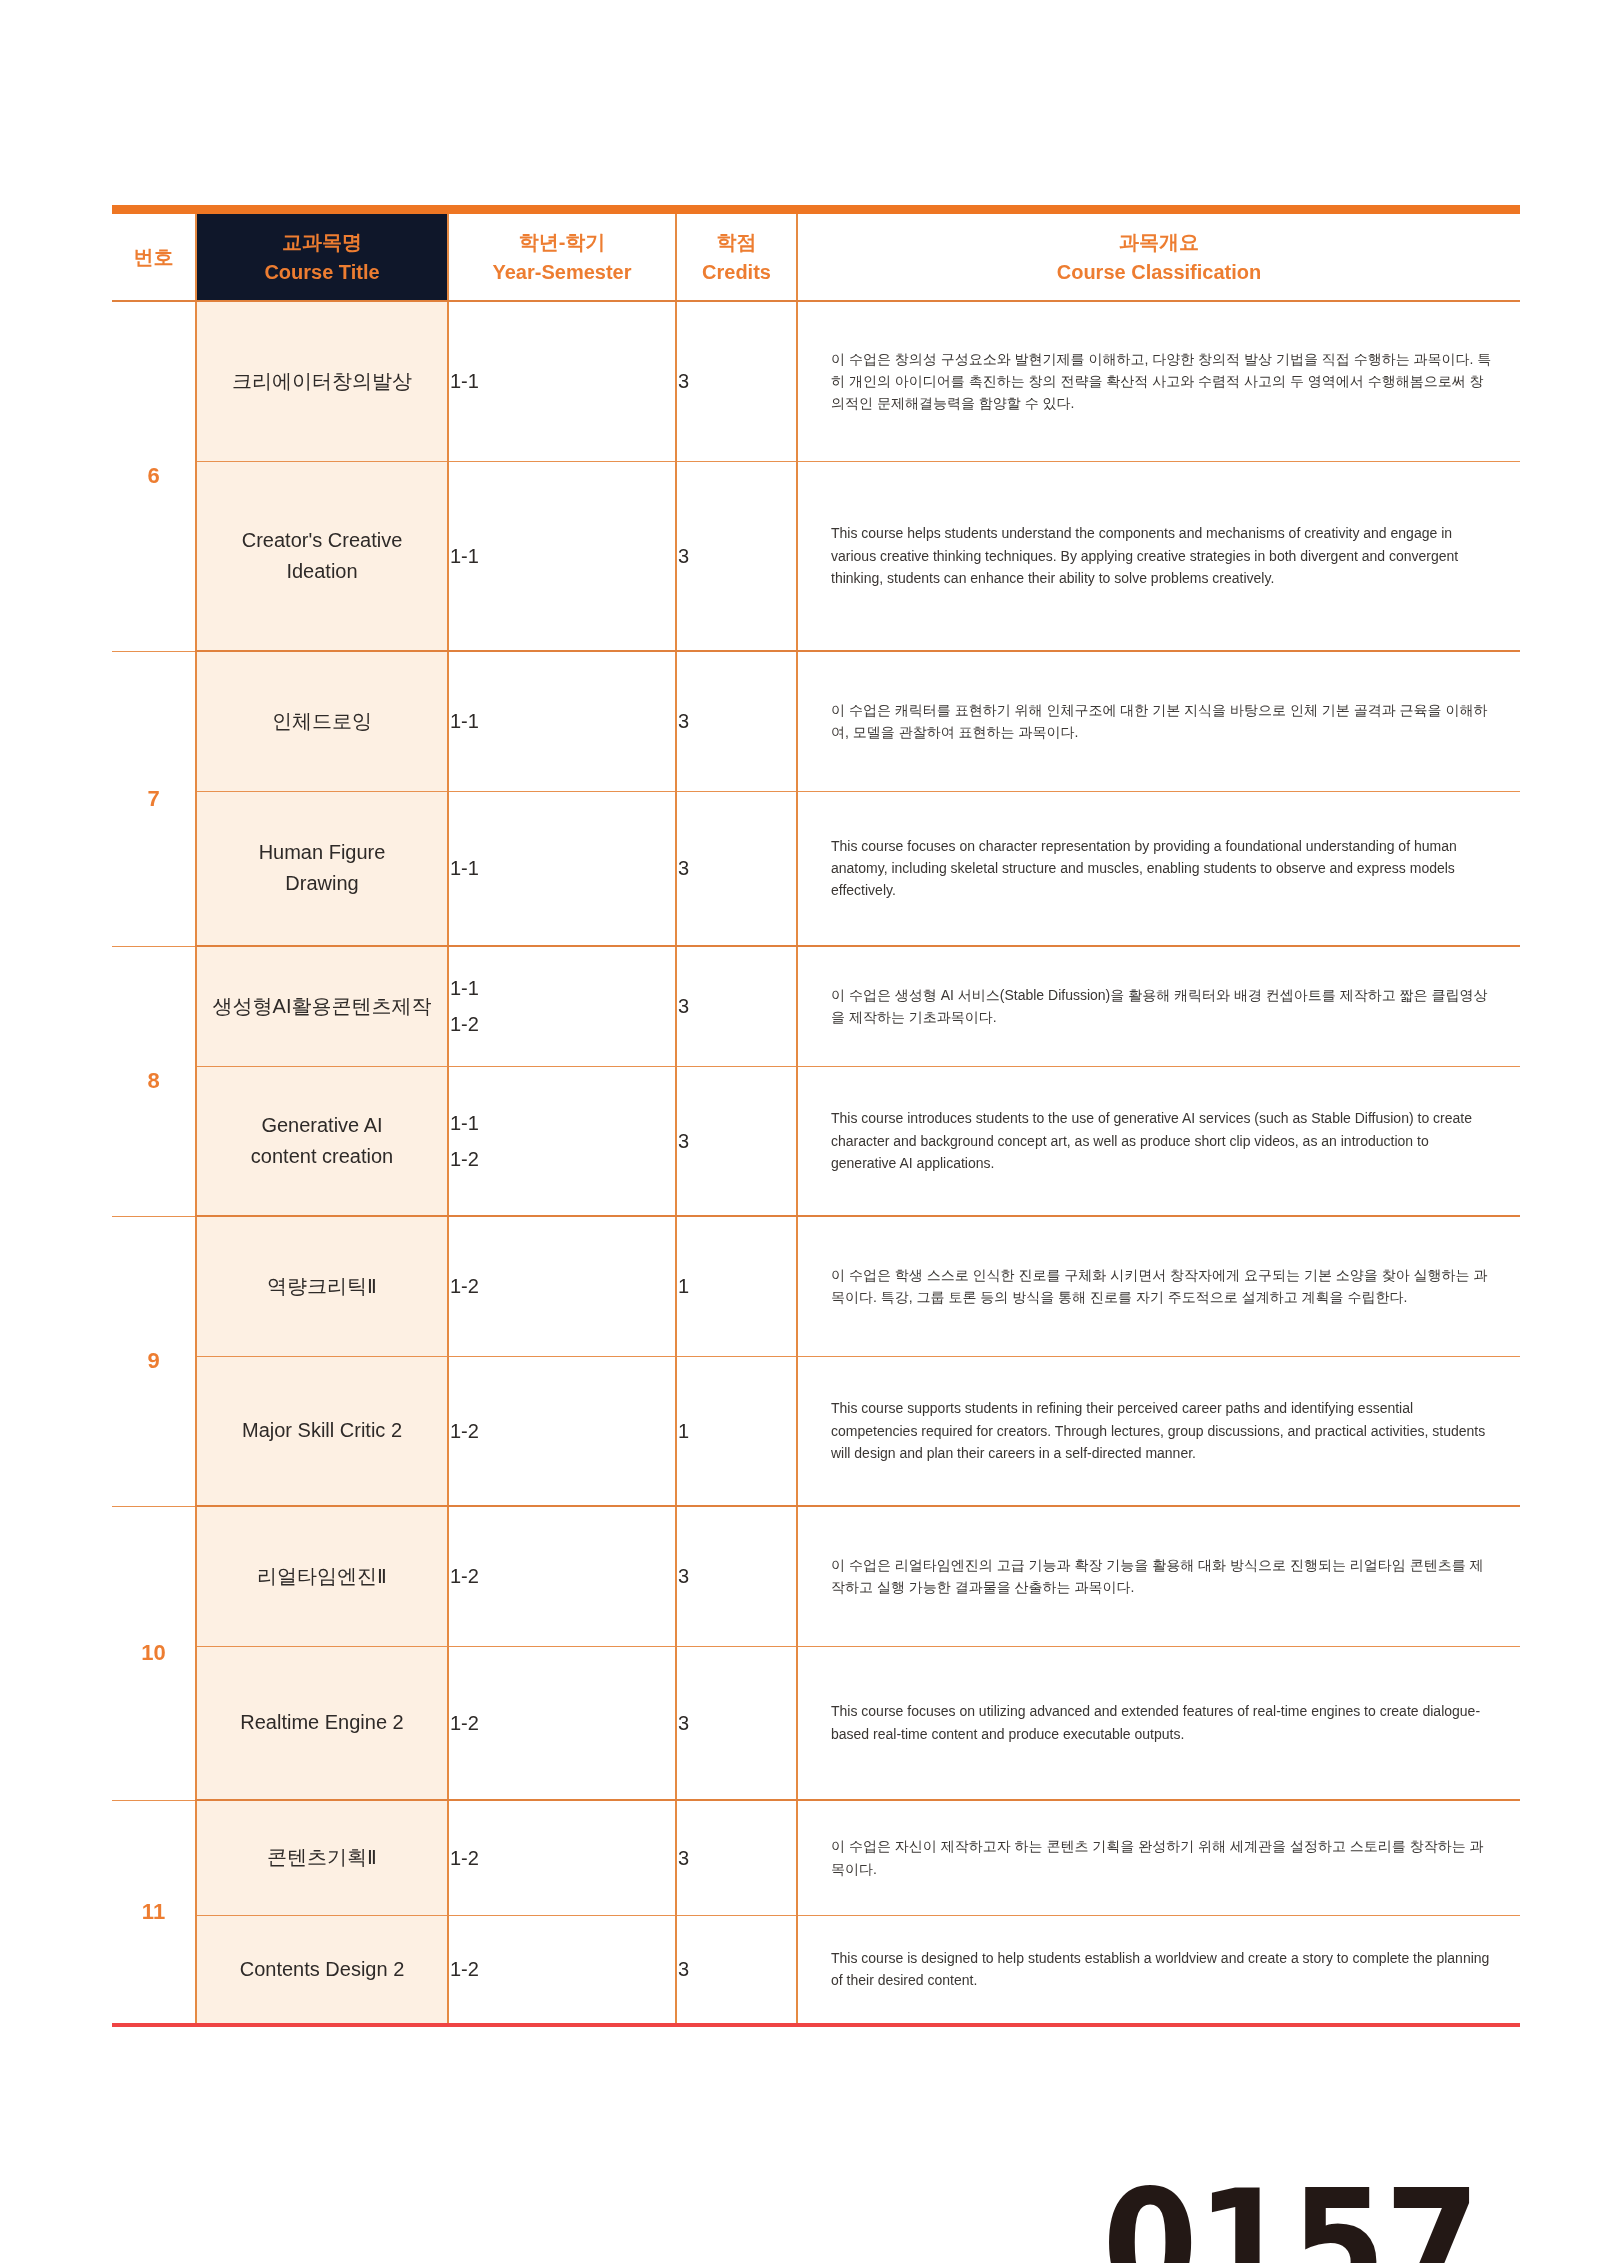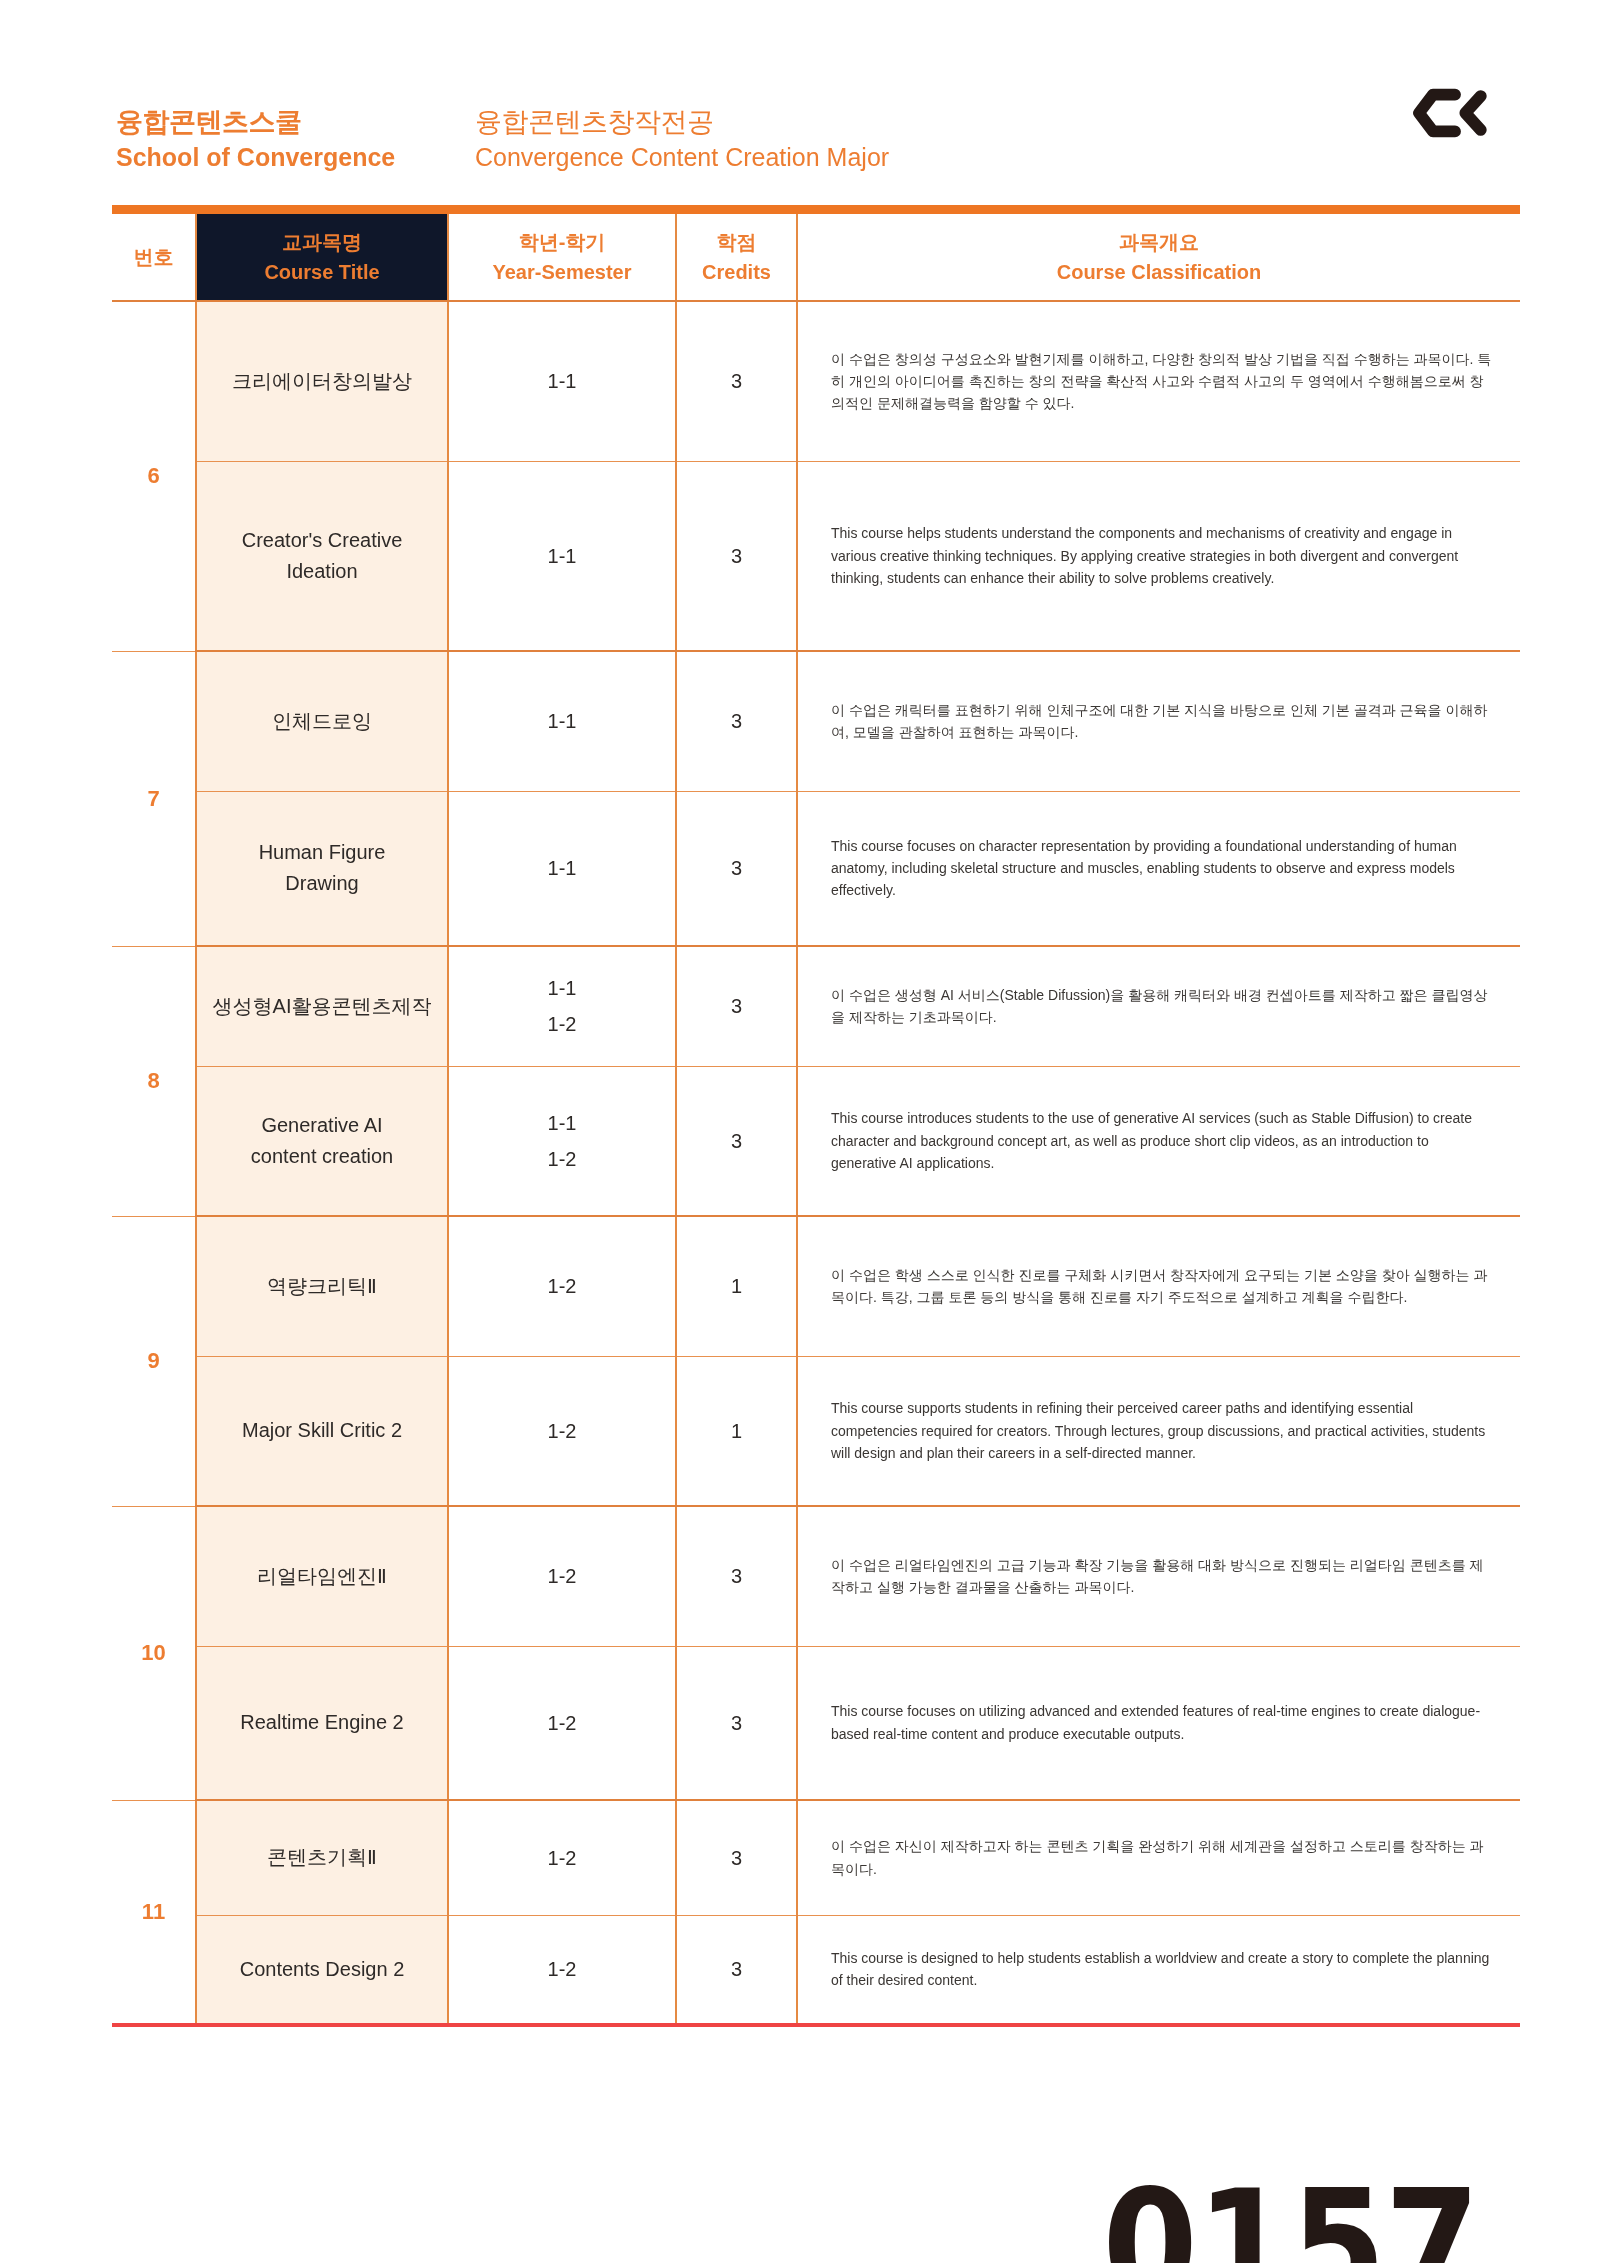--- a/index.html
+++ b/index.html
@@ -44,21 +44,21 @@
   td.num-cell {
     color:#ed7d31; font-weight:bold; font-size:22px;
     text-align:center; vertical-align:middle;
   }
   td.title-cell {
     background:#fdf0e3; font-size:20px; color:#2e2a28;
     text-align:center; vertical-align:middle;
     padding:4px 6px; white-space:pre-line; line-height:1.55;
   }
   td.sem-cell, td.credit-cell {
-    font-size:20px; color:#2e2a28; text-align:center; vertical-align:middle;
+    font-size:20px; color:#2e2a28; text-align:left; vertical-align:middle;
     white-space:pre-line; line-height:1.8;
   }
   td.desc-cell {
     font-size:14px; color:#3a3633; line-height:1.6;
     text-align:left; vertical-align:middle;
     padding:12px 28px 12px 33px;
   }
 
   
   .page-number {
@@ -67,36 +67,20 @@
     font-weight:bold; font-stretch:condensed;
     font-size:152px; line-height:1; letter-spacing:-1px;
     color:#231815;
   }
 </style>
 </head>
 <body>
 
 <div class="page">
 
-  <div class="doc-header">
-    <div class="school-block">
-      <div class="hdr-kr">융합콘텐츠스쿨</div>
-      <div class="hdr-en">School of Convergence</div>
-    </div>
-    <div class="major-block">
-      <div class="hdr-kr" style="font-weight:normal;">융합콘텐츠창작전공</div>
-      <div class="hdr-en">Convergence Content Creation Major</div>
-    </div>
-    <div class="logo">
-      <svg viewBox="0 0 105 68" width="78" height="50" aria-hidden="true">
-        <polyline points="58,9 28,9 9,34 28,59 58,59" fill="none" stroke="#231815" stroke-width="16" stroke-linecap="round" stroke-linejoin="round"></polyline>
-        <polyline points="93,11 72,34 93,57" fill="none" stroke="#231815" stroke-width="16" stroke-linecap="round" stroke-linejoin="round"></polyline>
-      </svg>
-    </div>
-  </div>
 
   <table class="course-table">
     <colgroup>
       <col style="width:84px">
       <col style="width:252px">
       <col style="width:228px">
       <col style="width:121px">
       <col style="width:723px">
     </colgroup>
     <thead>

